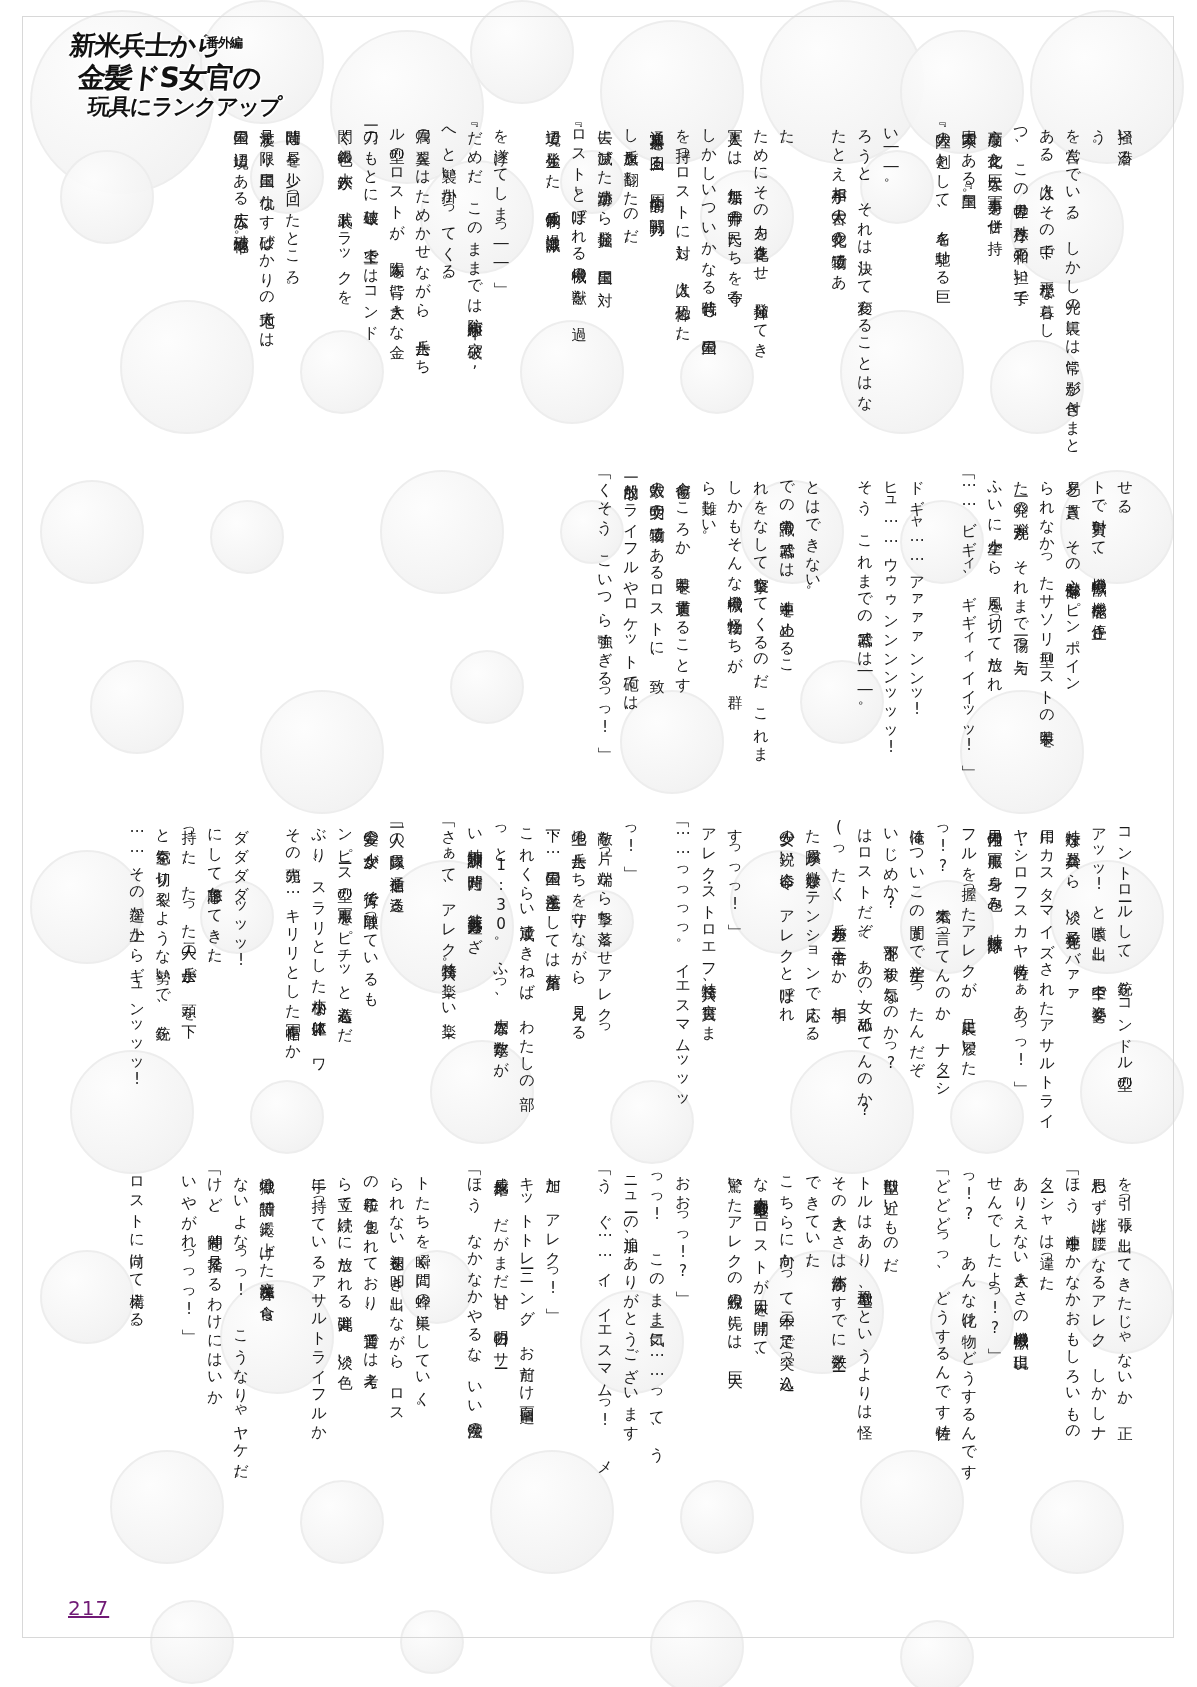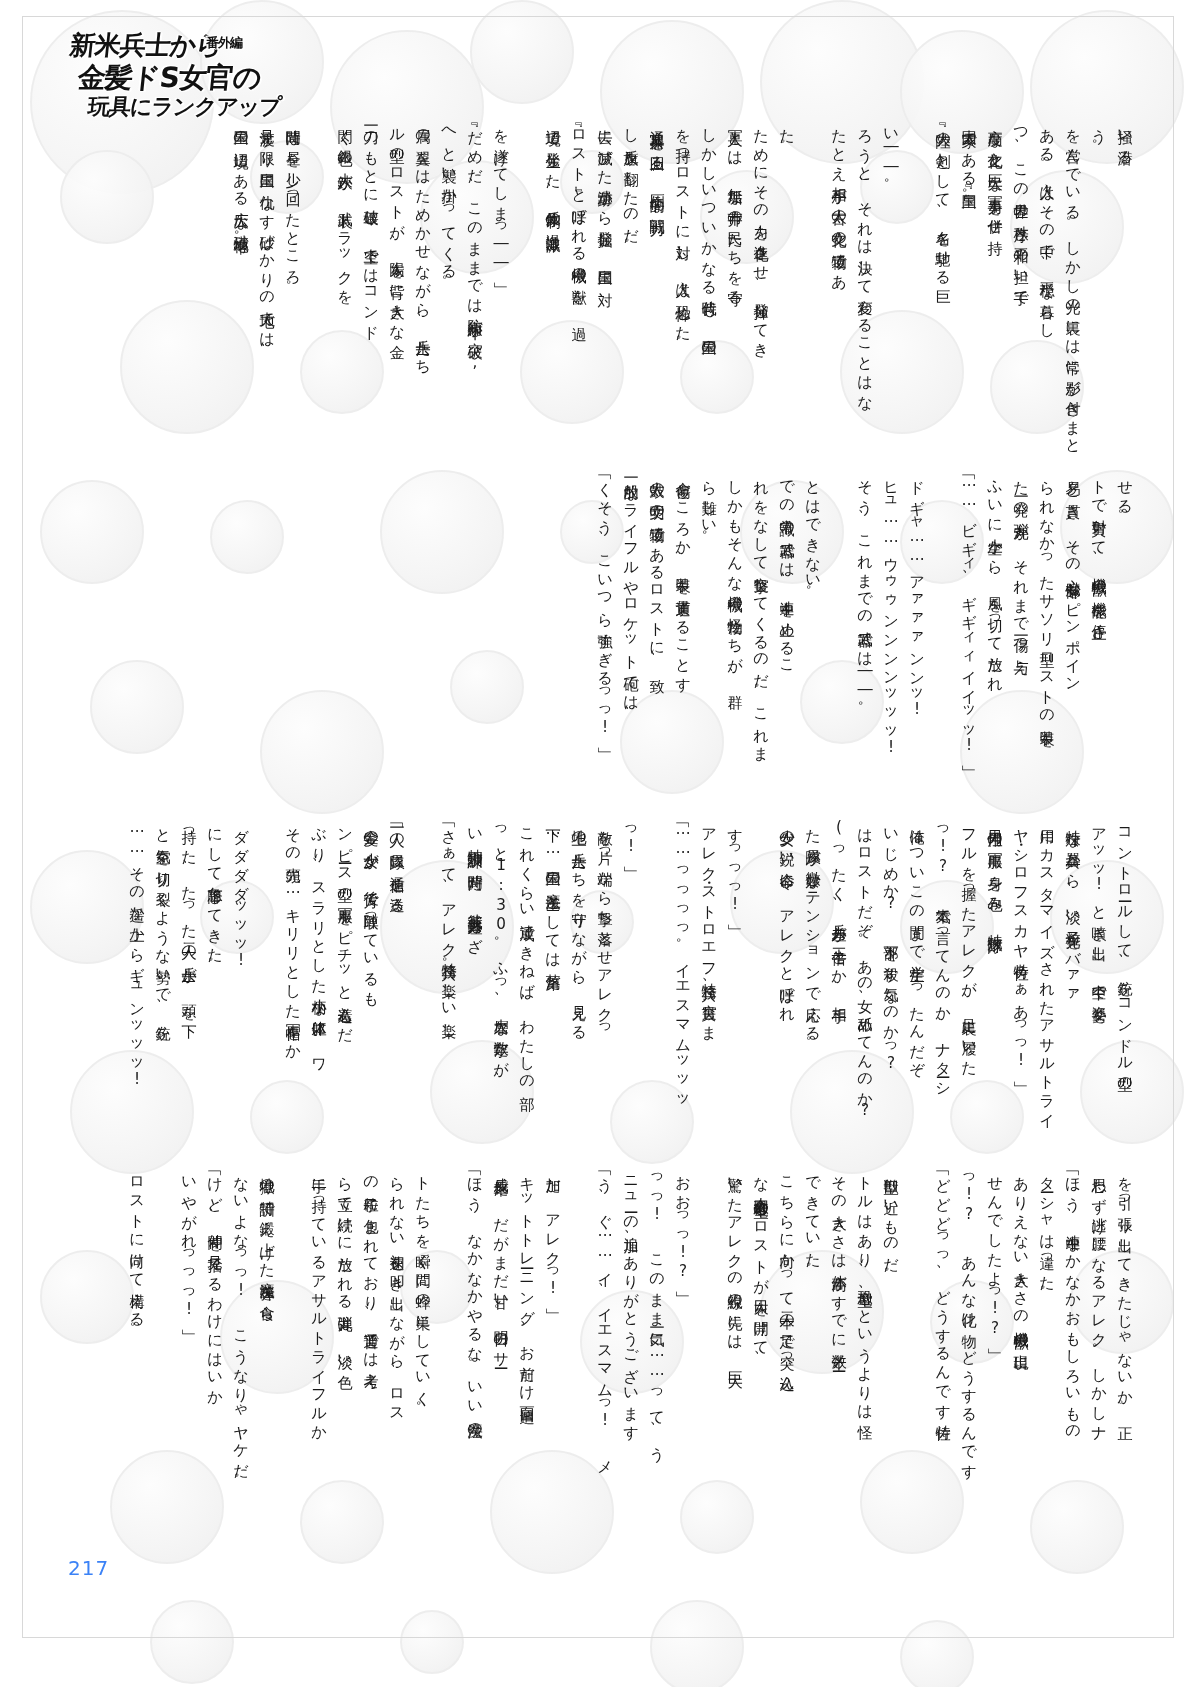--- a/index.html
+++ b/index.html
@@ -101,26 +101,27 @@
     word-break: break-all;
     margin-left: 0;
     width: 26px;
     flex: 0 0 26px;
   }
   .col.blank { }
 
   #page-number {
     position: absolute;
     left: 68px;
-    top: 1556px;
+    top: 1596px;
     font-size: 20px;
-    color: #3b82f6;
+    color: #701a75;
     font-family: "DejaVu Sans", sans-serif;
     letter-spacing: 1px;
     z-index: 6;
+    text-decoration: underline;
   }
 </style>
 </head>
 <body>
 
 <div id="page">
 
   <div id="bg-bubbles">
       <div class="bub" style="left: 30px; top: 10px; width: 180px; height: 180px;"></div>
       <div class="bub" style="left: 200px; top: 0px; width: 120px; height: 120px;"></div>

